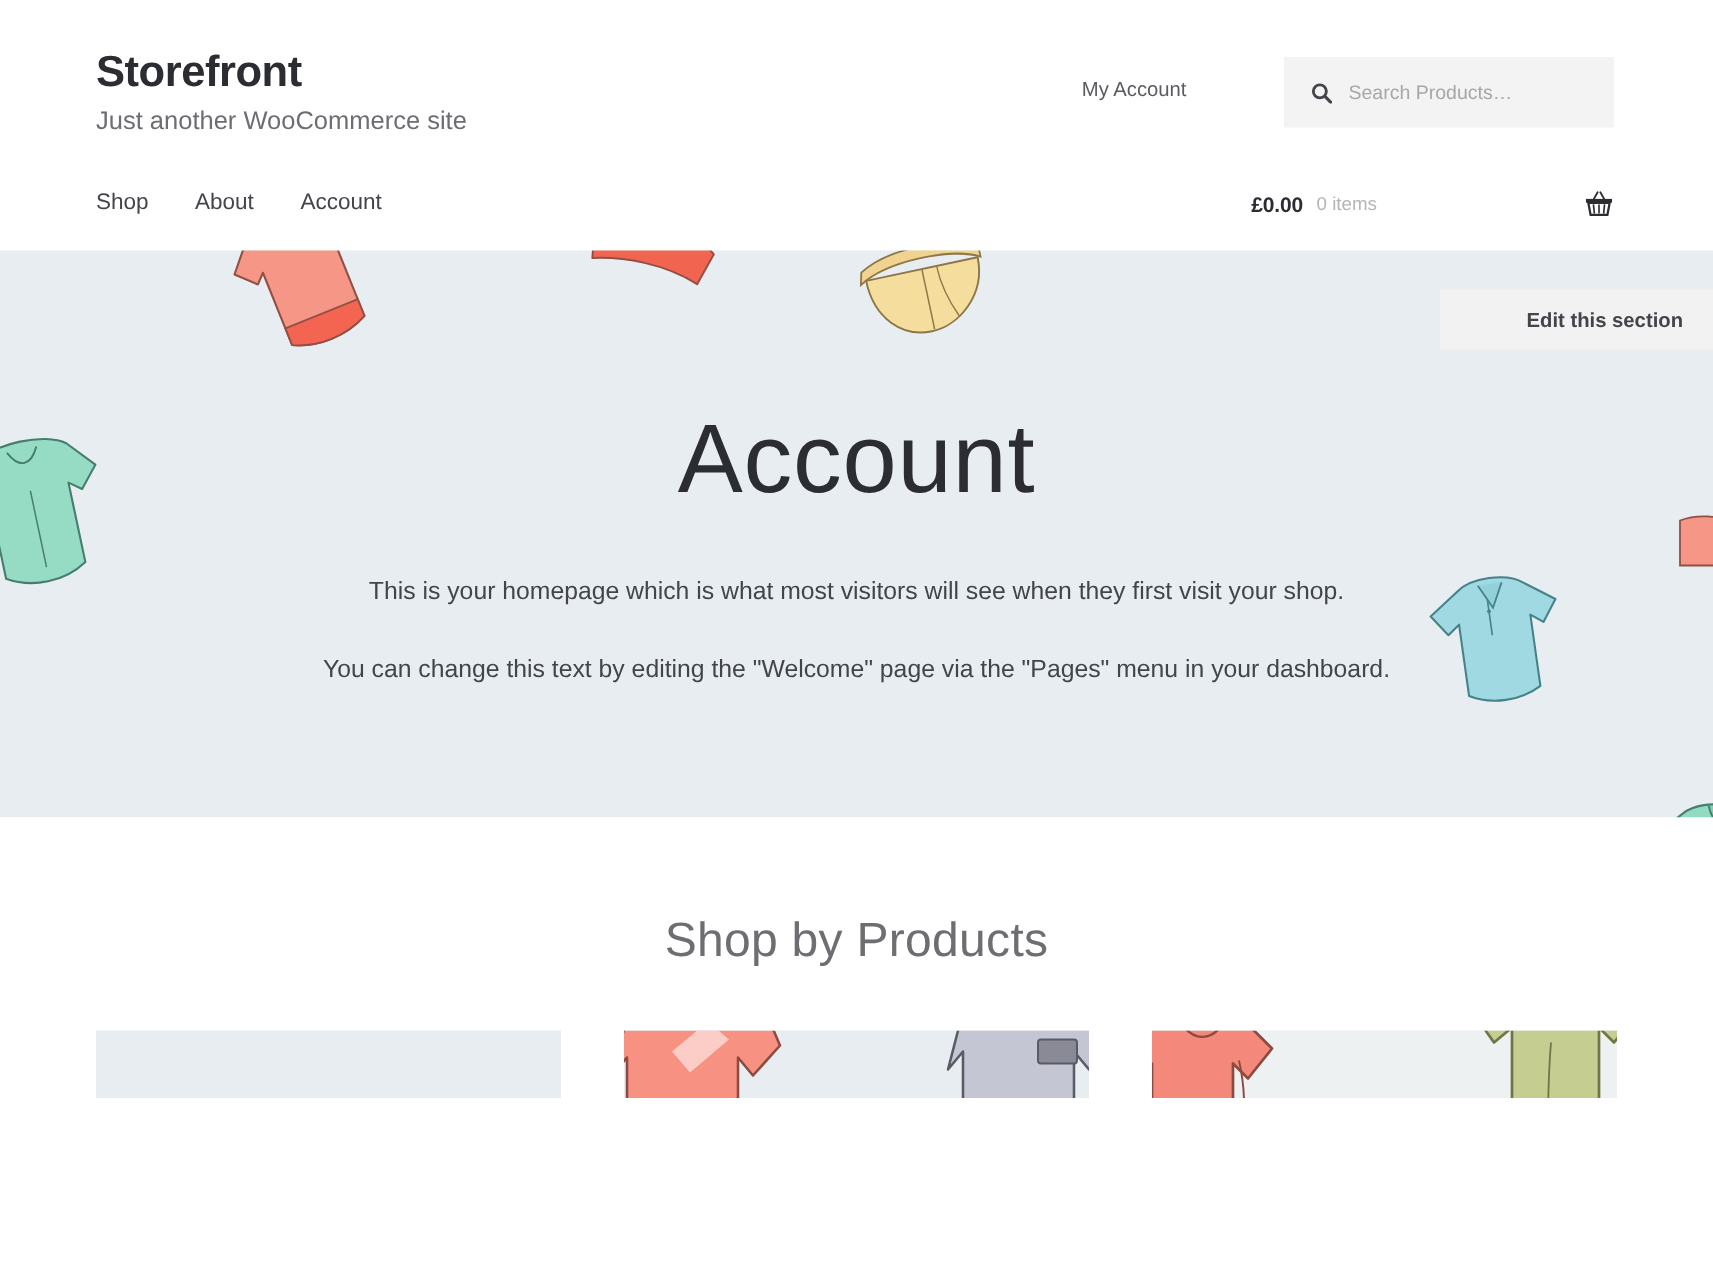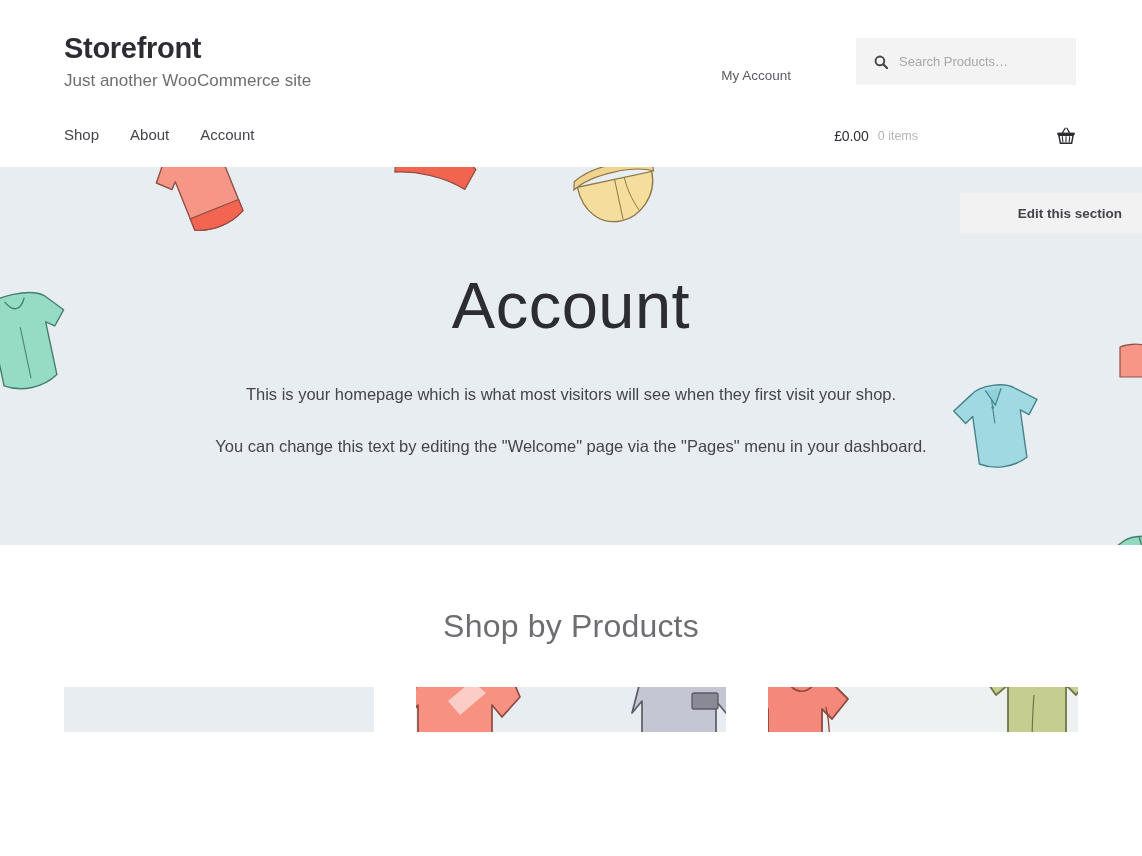--- a/index.html
+++ b/index.html
@@ -57,21 +57,21 @@
   .site-tagline {
     font-size: 17px;
     color: #6d6e72;
     margin-top: 6px;
     line-height: 1.2;
   }
 
   .my-account-link {
     position: absolute;
     right: 287px;
-    top: 68px;
+    top: 52px;
     font-size: 13.5px;
     color: #5a5c60;
     text-decoration: none;
     white-space: nowrap;
   }
 
   .search-form {
     position: absolute;
     right: 2px;
     top: 38px;
@@ -131,21 +131,21 @@
     position: absolute;
     right: 2px;
     top: 13px;
     display: flex;
     align-items: center;
     height: 22px;
   }
 
   .cart-amount {
     font-size: 14px;
-    font-weight: normal;
+    font-weight: bold;
     color: #2c2d33;
     letter-spacing: -0.1px;
     margin-left: 28px;
   }
 
   .cart-count {
     font-size: 12.5px;
     color: #b3b5b9;
     margin-left: 9px;
   }

